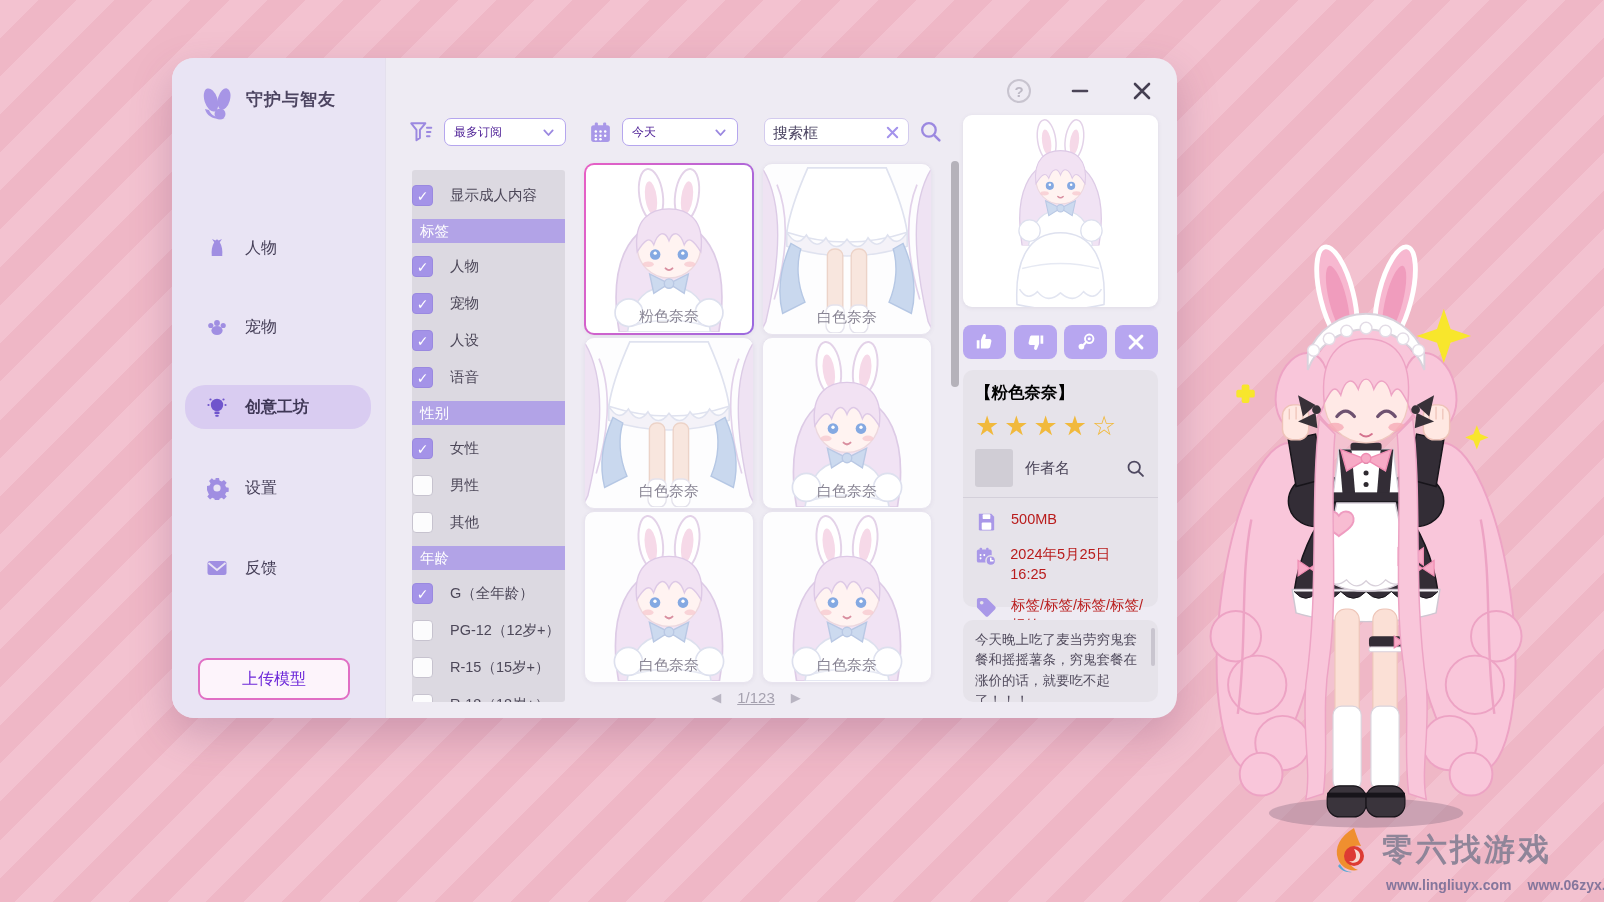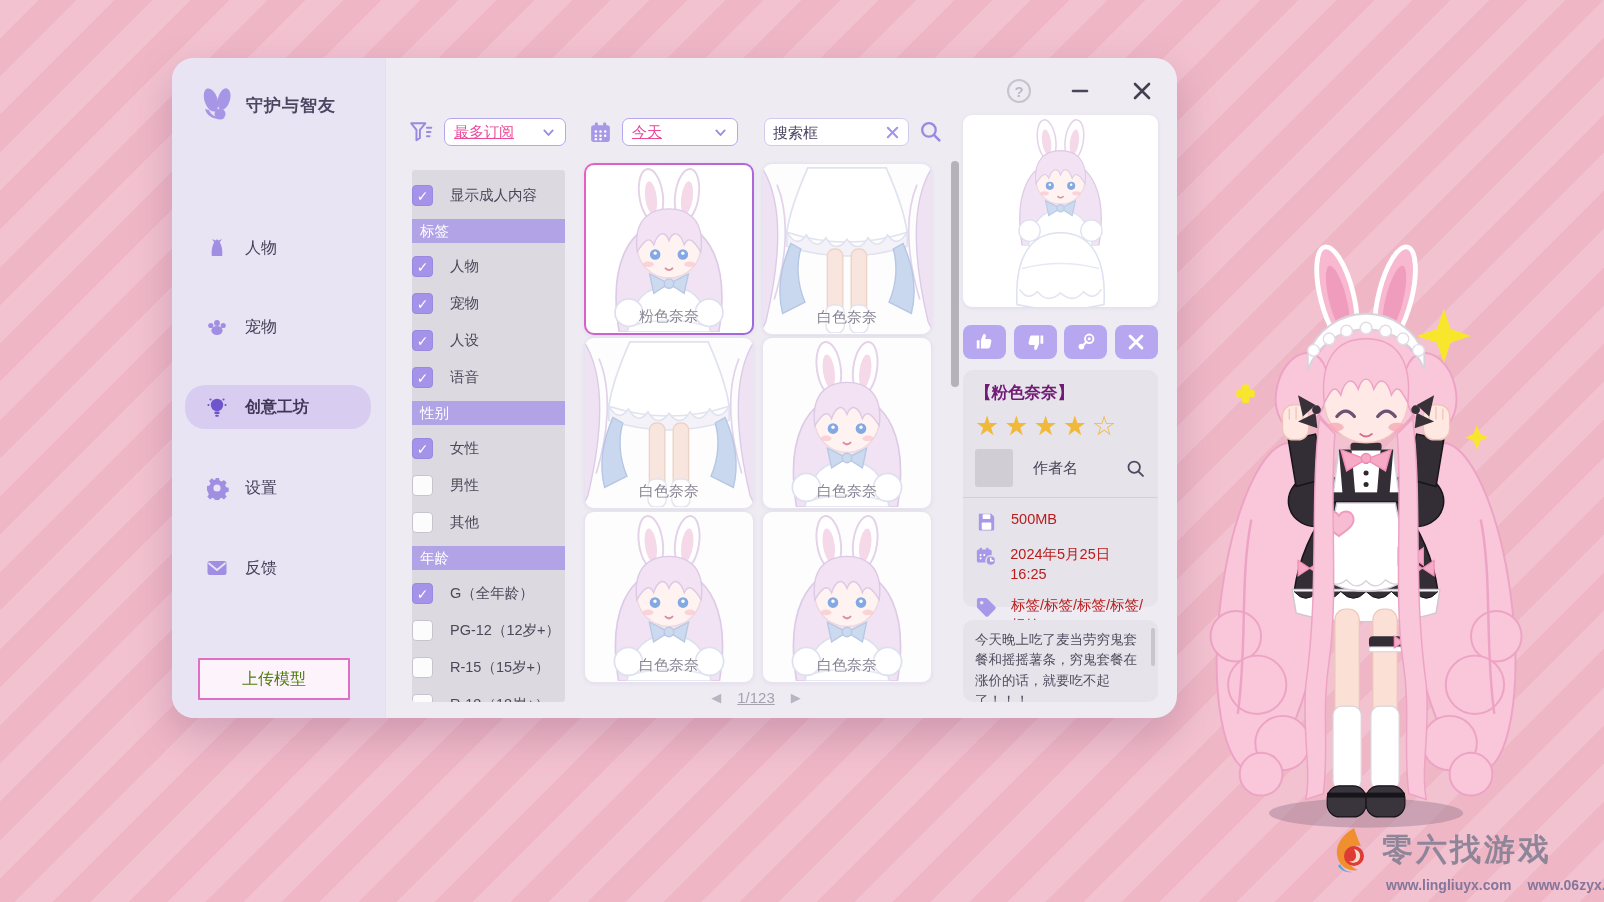--- a/index.html
+++ b/index.html
@@ -15,52 +15,52 @@
   .window {
     position:absolute; left:172px; top:58px; width:1005px; height:660px;
     background:#eeebf3; border-radius:22px;
     box-shadow:0 16px 40px rgba(120,70,110,.28);
   }
   .sidebar {
     position:absolute; left:0; top:0; bottom:0; width:213px;
     background:#e9e4f4; border-radius:22px 0 0 22px;
     box-shadow:1px 0 0 rgba(120,100,160,.08);
   }
-  .logo-row { position:absolute; left:26px; top:30px; display:flex; align-items:center; gap:10px; }
+  .logo-row { position:absolute; left:26px; top:30px; display:flex; gap:10px; }
   .logo-row .app-title { font-size:17px; font-weight:700; color:#4c4460; letter-spacing:1px; }
   .menu-item {
     position:absolute; left:13px; width:186px; height:44px; border-radius:20px;
     display:flex; align-items:center; gap:16px; padding-left:20px; cursor:pointer;
   }
   .menu-item .mi-label { font-size:16px; color:#463f58; }
   .menu-item.active { background:#d9ccf1; }
   .menu-item.active .mi-label { font-weight:700; color:#3f3756; }
   .upload-btn {
     position:absolute; left:26px; top:600px; width:152px; height:42px;
-    background:#fdf4fb; border:2px solid #e06ec4; border-radius:1px;
-    font-size:16px; color:#4d7c0f; display:flex; align-items:center; justify-content:center;
+    background:#fdf4fb; border:2px solid #e06ec4; border-radius:9px;
+    font-size:16px; color:#6d28d9; display:flex; align-items:center; justify-content:center;
     cursor:pointer;
   }
 
   
   .win-controls { position:absolute; right:22px; top:20px; display:flex; align-items:center; gap:36px; }
   .help-circle {
     width:24px; height:24px; border-radius:50%; border:2px solid #c8c4cf;
     color:#bcb8c4; font-size:15px; font-weight:700; display:flex; align-items:center; justify-content:center;
     cursor:pointer;
   }
   .ctl-btn { cursor:pointer; display:flex; align-items:center; justify-content:center; width:26px; height:26px; }
 
   
   .sort-row { position:absolute; left:236px; top:60px; display:flex; align-items:center; gap:10px; }
   .dropdown {
     width:122px; height:28px; background:#fff; border:1.5px solid #b5a6ee; border-radius:7px;
     display:flex; align-items:center; justify-content:space-between; padding:0 9px; cursor:pointer;
   }
-  .dropdown .dd-value { font-size:15px; color:#ec4899;text-decoration:underline; }
+  .dropdown .dd-value { font-size:12px; color:#4c1d95; }
   .filter-list {
     position:absolute; left:240px; top:112px; width:153px; height:532px;
     background:#dcd9e1; border-radius:3px; padding-top:7px; overflow:hidden;
   }
   .row-option { height:37px; display:flex; align-items:center; gap:17px; cursor:pointer; }
   .row-option .opt-label { font-size:14.5px; color:#4d4859; }
   .row-header {
     height:24px; margin:5px 0; background:#b2a3e7; color:#fff;
     display:flex; align-items:center; padding-left:8px; font-size:14.5px;
   }
@@ -114,23 +114,23 @@
     width:195px; height:192px; background:#fff; border-radius:9px; overflow:hidden;
     box-shadow:0 1px 4px rgba(90,75,120,.1); position:relative;
   }
   .preview svg { position:absolute; inset:0; width:100%; height:100%; }
   .actions { margin-top:18px; display:flex; justify-content:space-between; }
   .act-btn {
     width:43px; height:34px; border-radius:8px; background:#b7a6f0;
     display:flex; align-items:center; justify-content:center; cursor:pointer;
   }
   .info-card { margin-top:11px; background:#e6e3ea; border-radius:10px; padding:12px 12px 10px; height:237px; }
-  .info-title { font-size:16.5px; font-weight:700; color:#701a75; }
+  .info-title { font-size:16.5px; font-weight:700; color:#000000; }
   .stars { margin-top:9px; font-size:27px; letter-spacing:5px; color:#f1b93c; line-height:1; }
-  .author-row { margin-top:9px; display:flex; align-items:center; gap:20px; }
+  .author-row { margin-top:9px; display:flex; align-items:center; gap:12px; }
   .avatar { width:38px; height:38px; background:#d0cdd5; border-radius:3px; flex:0 0 auto; }
   .author-name { flex:1; font-size:15px; color:#4a4458; }
   .info-divider { margin:10px -12px 0; border-top:1px solid #d4d0da; }
   .detail-row { margin-top:12px; display:flex; gap:13px; align-items:flex-start; }
   .detail-row .dr-text { font-size:14.5px; color:#b91c1c; line-height:1.35; }
   .desc-card {
     margin-top:13px; background:#e6e3ea; border-radius:10px; padding:10px 12px; height:82px;
     position:relative; overflow:hidden;
   }
   .desc-text { font-size:13.5px; color:#524c5e; line-height:1.5; }

